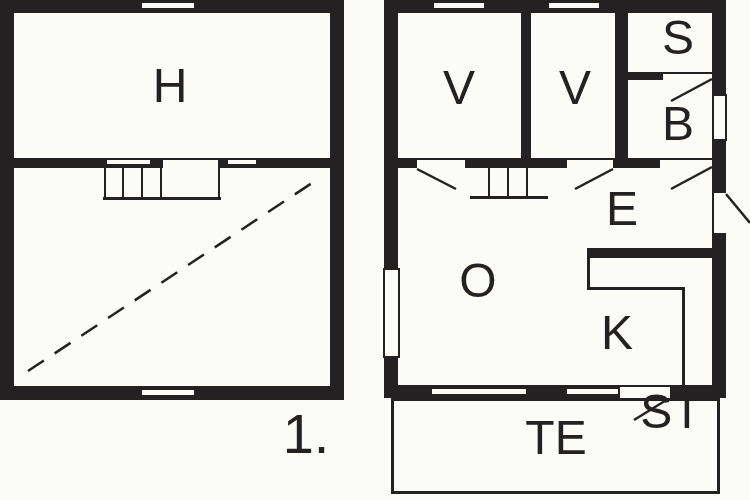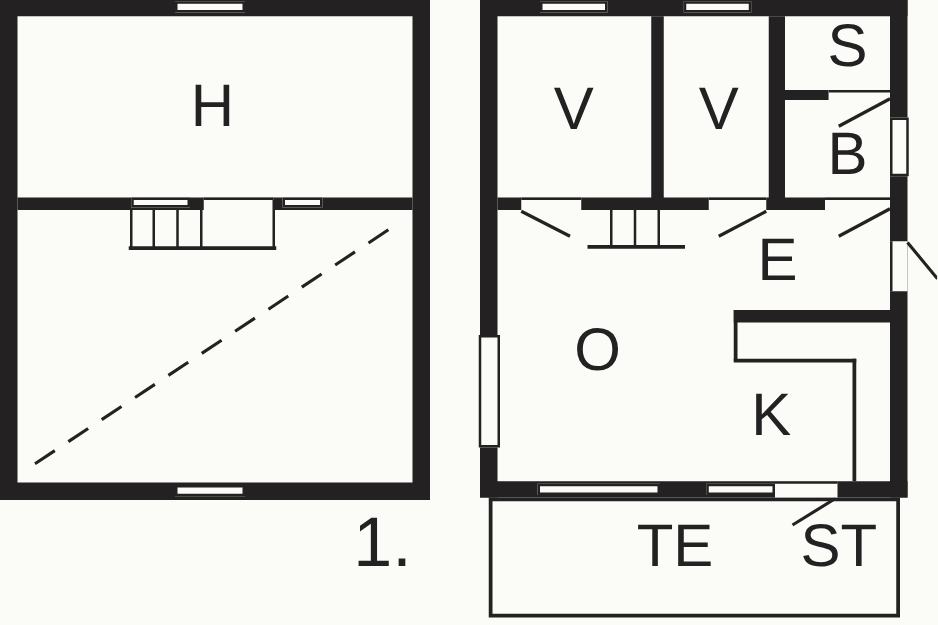--- a/index.html
+++ b/index.html
@@ -86,17 +86,17 @@
   </svg>
 
   <span class="lbl z7" style="left:170px;top:86px">H</span>
   <span class="lbl z7" style="left:459px;top:88px">V</span>
   <span class="lbl z7" style="left:575px;top:88px">V</span>
   <span class="lbl z7" style="left:678px;top:38px">S</span>
   <span class="lbl z7" style="left:678px;top:124px">B</span>
   <span class="lbl z7" style="left:622px;top:209px">E</span>
   <span class="lbl z7" style="left:478px;top:281px">O</span>
   <span class="lbl z7" style="left:617px;top:333px">K</span>
-  <span class="lbl z7" style="left:540px;top:438px">TE</span>
-  <span class="lbl z7" style="left:671px;top:438px">ST</span>
+  <span class="lbl z7" style="left:556px;top:438px">TE</span>
+  <span class="lbl z7" style="left:671px;top:412px">ST</span>
   <span class="lbl lbl-floor z7" style="left:306px;top:434px">1.</span>
 
 </div>
 
 </body></html>

